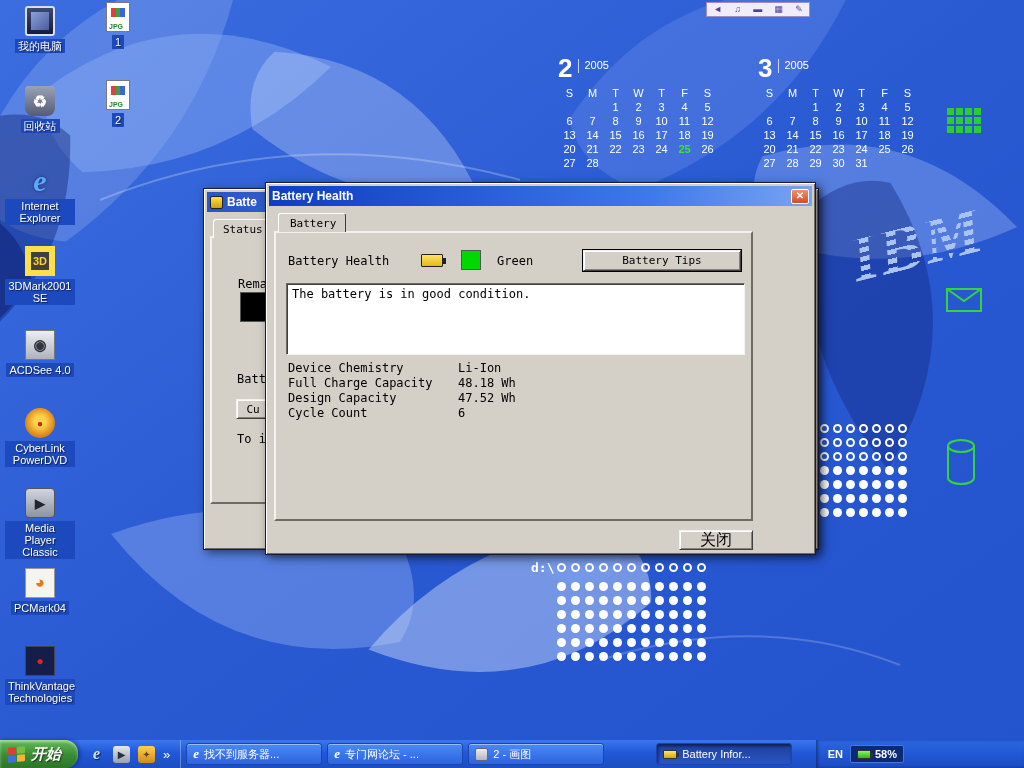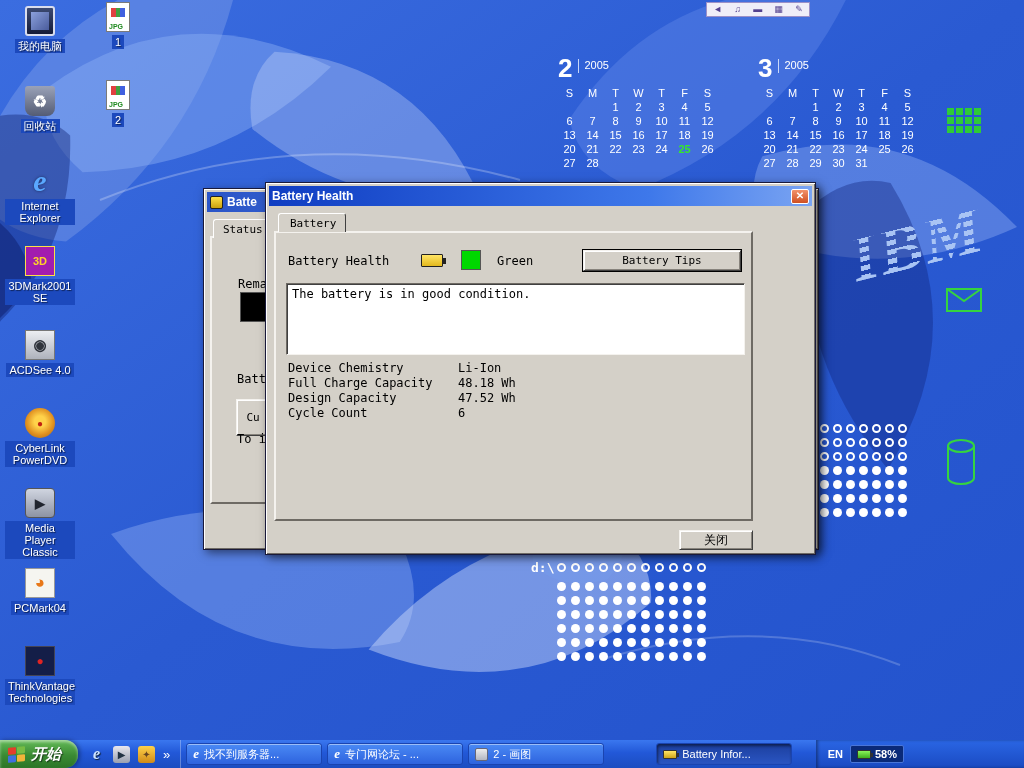--- a/index.html
+++ b/index.html
@@ -9,21 +9,21 @@
 
   
   .desk-icon{position:absolute;width:72px;display:flex;flex-direction:column;align-items:center;gap:3px;z-index:3;cursor:pointer;}
   .file-icon{position:absolute;width:56px;display:flex;flex-direction:column;align-items:center;gap:3px;z-index:3;cursor:pointer;}
   .dicon{width:30px;height:30px;display:flex;align-items:center;justify-content:center;font-weight:bold;}
   .dlabel{font-size:11px;color:#fff;text-align:center;line-height:12px;background:#1c49bd;padding:1px 3px;text-shadow:1px 1px 1px rgba(0,0,0,.6);max-width:70px;}
   .di-my-computer{background:linear-gradient(#3c4a72,#141b38);border:2px solid #d9dded;border-radius:3px;position:relative;}
   .di-my-computer::after{content:"";position:absolute;inset:4px;background:linear-gradient(135deg,#8ba0dc,#4a5c9c);}
   .di-recycle-bin{background:linear-gradient(#9aa2b8,#545c74);border-radius:3px 3px 8px 8px;color:#fff;font-size:16px;}
   .di-ie{color:#5aa8ff;font-size:30px;font-style:italic;font-family:"Liberation Serif",serif;text-shadow:0 0 3px rgba(0,0,0,.5);}
-  .di-mark3d{background:#a21caf;border:1px solid #fde047;color:#ffd428;font-size:11px;}
+  .di-mark3d{background:#404040;border:6px solid #fde047;color:#ffd428;font-size:11px;}
   .di-acdsee{background:linear-gradient(#eceef2,#aeb2bc);border:1px solid #777;color:#30343c;font-size:15px;}
   .di-powerdvd{background:radial-gradient(circle at 50% 45%,#ffd24a 25%,#e09020 60%,#a86410 95%);border-radius:50%;color:#c22212;font-size:10px;}
   .di-mpc{background:linear-gradient(#d0d5e0,#8d93a3);border:1px solid #555;border-radius:4px;color:#20242e;font-size:13px;}
   .di-pcmark{background:#f5f5f0;border:1px solid #999;color:#e87818;font-size:17px;}
   .di-thinkvantage{background:#141e48;border:1px solid #445;color:#e02424;font-size:12px;}
   .ficon{width:24px;height:30px;background:#fff;border:1px solid #7a7a7a;position:relative;}
   .ficon .pix{position:absolute;top:5px;left:4px;width:14px;height:9px;background:linear-gradient(90deg,#e04040 33%,#40a040 33% 66%,#4060e0 66%);}
   .ficon .badge{position:absolute;bottom:1px;left:2px;font-size:7px;line-height:7px;color:#1f8a1f;font-weight:bold;}
 
   
@@ -63,21 +63,21 @@
   #fg-dialog{left:265px;top:182px;width:551px;height:373px;z-index:30;}
   .titlebar{height:20px;display:flex;align-items:center;color:#fff;font-size:12px;font-weight:bold;padding:0 3px;gap:4px;}
   #fg-dialog .titlebar{background:linear-gradient(90deg,#0f3dc2,#3e78ea 70%,#7aa4f2);}
   #bg-window .titlebar{background:linear-gradient(90deg,#2a55c8,#6a94e8);}
   .title-icon{width:13px;height:13px;background:linear-gradient(#ffe14a,#caa10e);border:1px solid #222;border-radius:2px;}
   .close-btn{margin-left:auto;width:18px;height:15px;background:linear-gradient(#f2926c,#cf4f21);border:1px solid #fff;border-radius:2px;color:#fff;font-size:10px;line-height:12px;text-align:center;font-weight:bold;cursor:pointer;}
   .tab{position:absolute;background:#d4d0c8;border:1px solid #404040;border-left-color:#fff;border-top-color:#fff;border-bottom:none;border-radius:3px 3px 0 0;font-size:11px;padding:3px 9px 2px;z-index:2;font-family:"DejaVu Sans Mono",monospace;}
   .panel{position:absolute;border:2px solid;border-color:#f4f2ee #6e6a64 #6e6a64 #f4f2ee;background:#d4d0c8;}
   .cbtn{position:absolute;background:#d4d0c8;border:1px solid;border-color:#f4f2ee #404040 #404040 #f4f2ee;box-shadow:inset 1px 1px 0 #fff,inset -1px -1px 0 #87837c;font-size:11px;display:flex;align-items:center;justify-content:center;cursor:pointer;font-family:"DejaVu Sans Mono",monospace;color:#000;}
   .cbtn.default{outline:1px solid #000;}
-  .cbtn.cn{font-family:"Liberation Sans",sans-serif;font-size:12px;}
+  .cbtn.cn{font-family:"Liberation Sans",sans-serif;font-size:16px;}
   .mono{font-family:"DejaVu Sans Mono",monospace;font-size:12px;color:#000;position:absolute;white-space:nowrap;}
   .textbox{position:absolute;background:#fff;border:1px solid;border-color:#6e6a64 #f4f2ee #f4f2ee #6e6a64;box-shadow:inset 1px 1px 0 #404040;padding:3px 5px;font-family:"DejaVu Sans Mono",monospace;font-size:12px;color:#000;}
   .swatch{position:absolute;width:20px;height:20px;border:1px solid #555;}
   .batt-glyph{position:absolute;width:22px;height:13px;background:linear-gradient(#ffe565,#e3b81e);border:1px solid #222;border-radius:1px;}
   .batt-glyph::after{content:"";position:absolute;right:-4px;top:3px;width:3px;height:6px;background:#222;}
   .blackbox{position:absolute;background:#000;border:1px solid #555;}
   .frow{display:flex;height:15px;font-family:"DejaVu Sans Mono",monospace;font-size:12px;color:#000;}
   .frow .fl{width:170px;}
 
   
@@ -467,21 +467,21 @@
     <div class="titlebar">
       <span class="title-icon"></span>
       <span>Batte</span>
       <span class="close-btn">✕</span>
     </div>
     <div class="tab" style="left:9px;top:30px;">Status</div>
     <div class="panel" style="left:6px;top:47px;width:604px;height:268px;"></div>
     <div class="mono" style="left:34px;top:88px;">Remai</div>
     <div class="blackbox" style="left:36px;top:103px;width:28px;height:30px;"></div>
     <div class="mono" style="left:33px;top:183px;">Batte</div>
-    <div class="cbtn" style="left:32px;top:210px;width:34px;height:37px;">Cu</div>
+    <div class="cbtn" style="left:32px;top:210px;width:34px;height:20px;">Cu</div>
     <div class="mono" style="left:33px;top:243px;">To i</div>
     <div class="blackbox" style="left:549px;top:102px;width:26px;height:31px;"></div>
     <div class="blackbox" style="left:549px;top:148px;width:26px;height:28px;"></div>
     <div class="blackbox" style="left:549px;top:193px;width:26px;height:25px;"></div>
     <div class="mono" style="left:558px;top:241px;">%.</div>
     <div class="cbtn cn" style="left:552px;top:338px;width:58px;height:20px;">关闭</div>
   </div>
 
   <div class="window" id="fg-dialog">
     <div class="titlebar">

